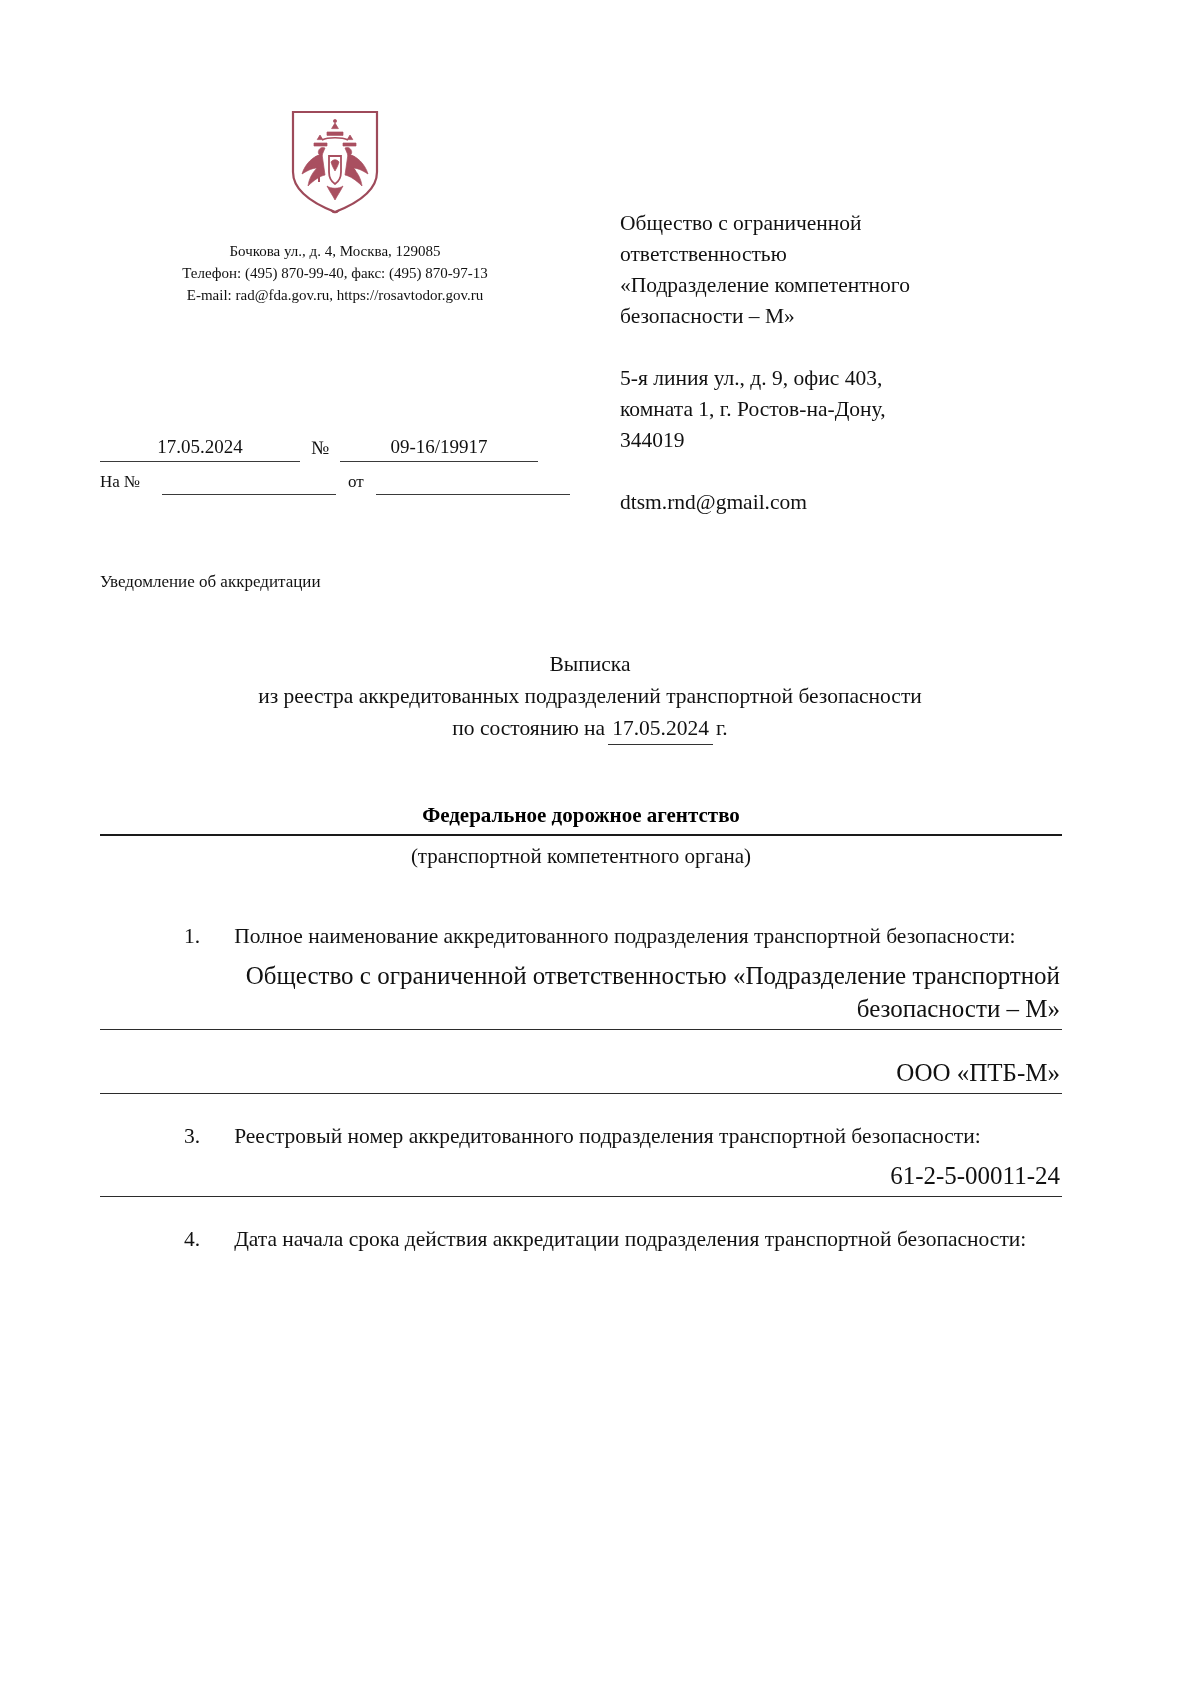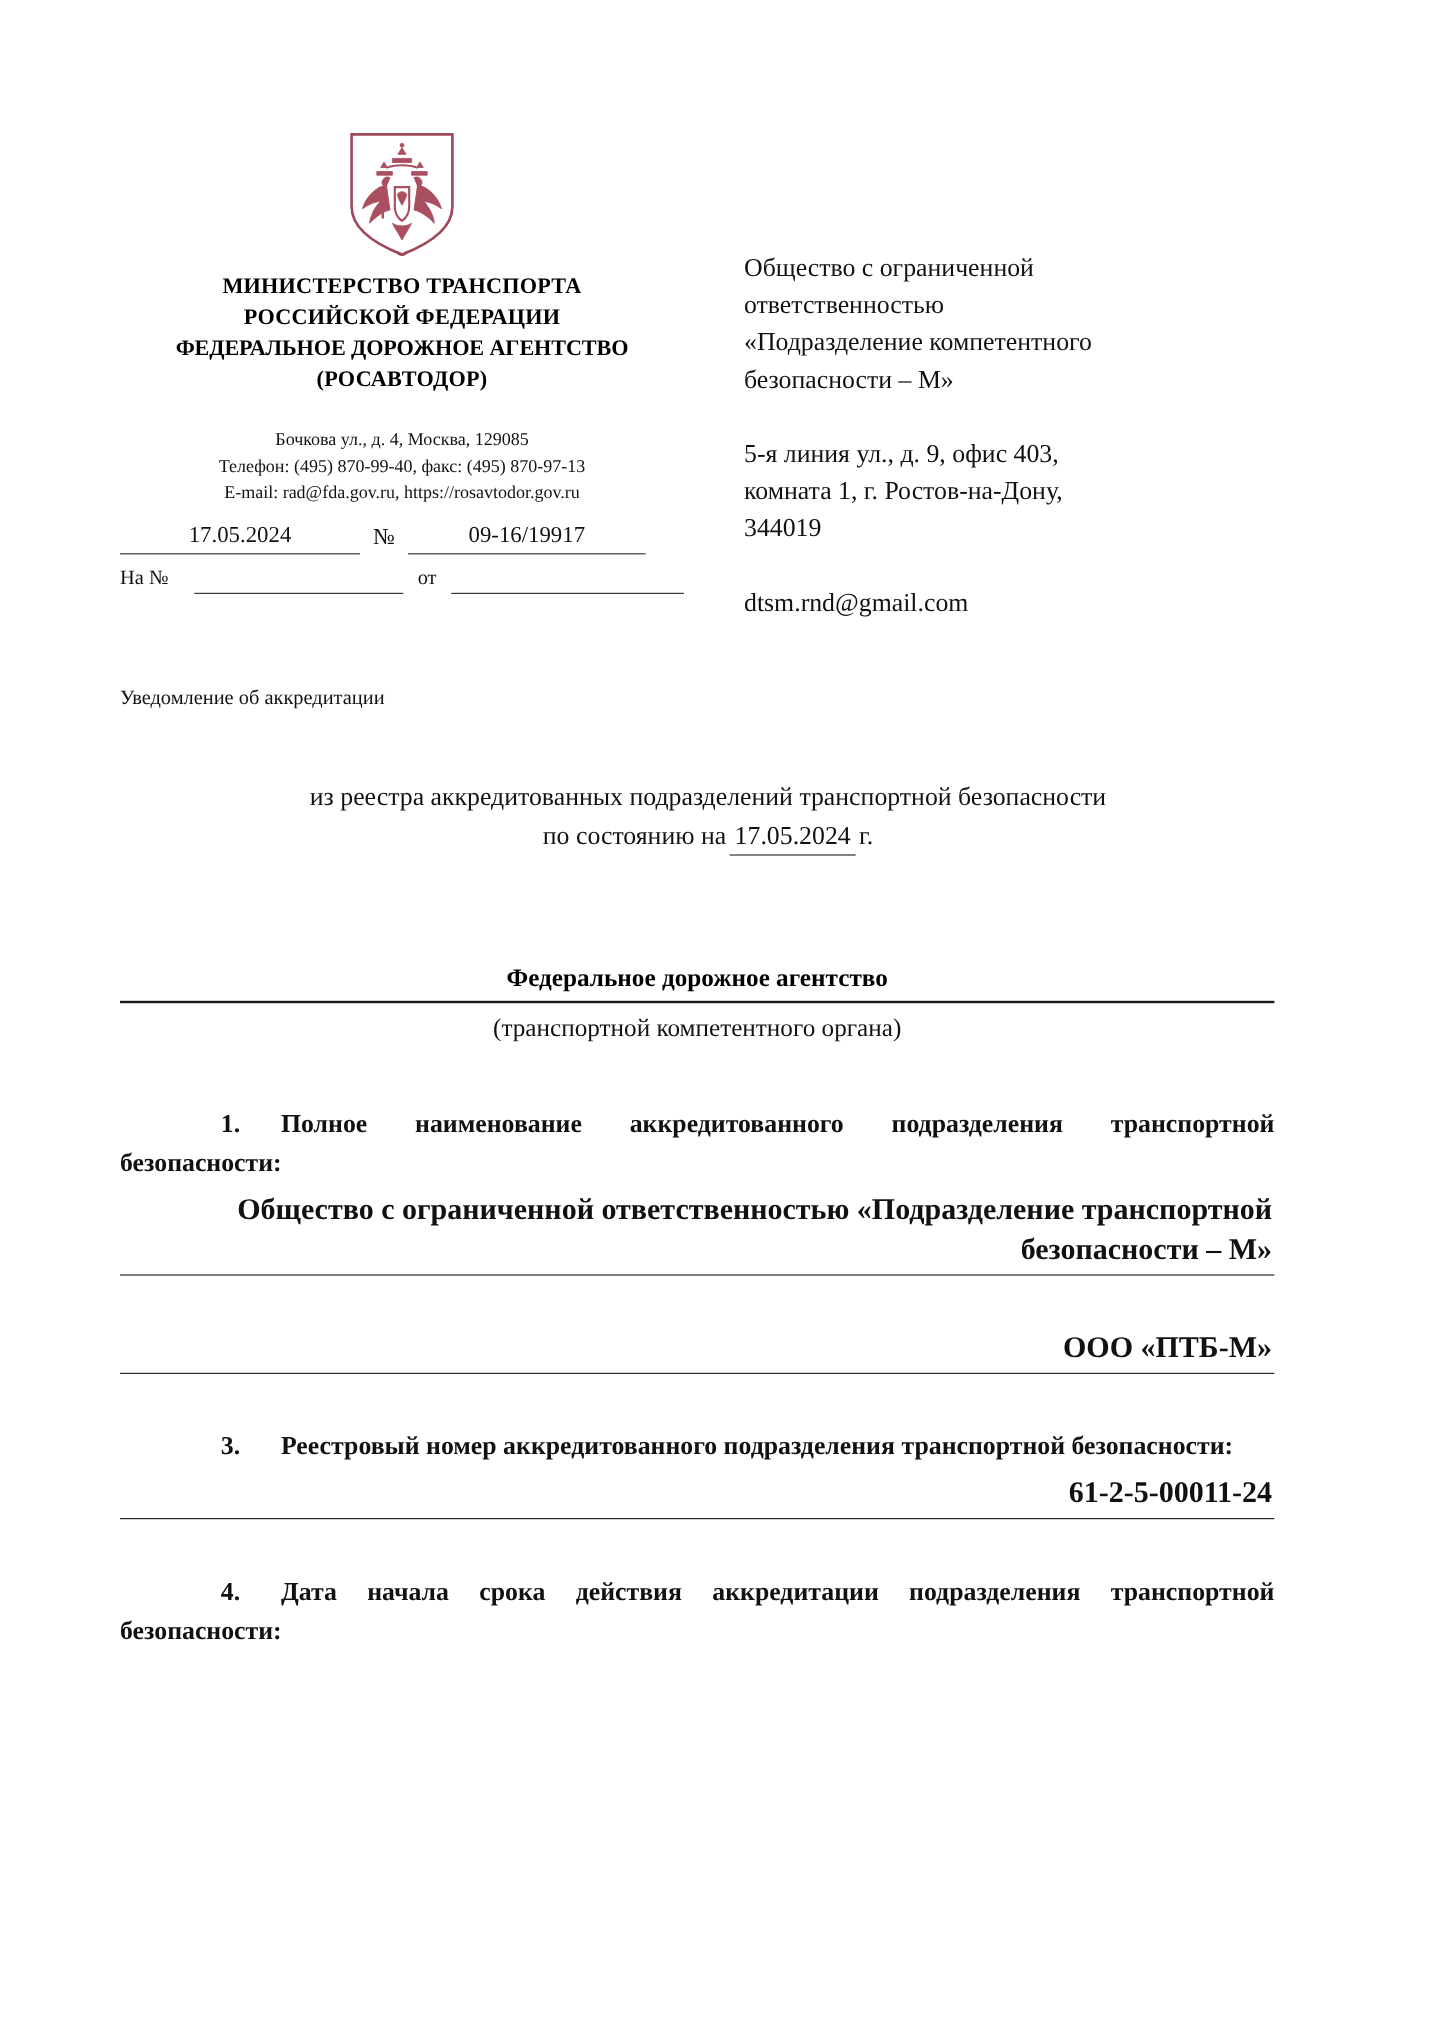--- a/index.html
+++ b/index.html
@@ -157,21 +157,21 @@
     padding-top: 4px;
   }
 
   
   .items {
     position: absolute;
     left: 100px;
     top: 920px;
     width: 962px;
   }
-  .item { margin-bottom: 18px; font-weight: bold; }
+  .item { margin-bottom: 0; }
   .item .q {
     font-size: 21.5px;
     line-height: 33px;
     color: #111;
     text-align: justify;
     text-align-last: left;
     text-indent: 84px;
     margin: 0 0 6px 0;
     hyphens: none;
   }
@@ -228,26 +228,20 @@
 
           <circle cx="62" cy="62" r="4" fill="none" stroke-width="1.8"></circle>
           <path d="M62 56 v2.2" stroke-width="1.8"></path>
 
           <path d="M38 76 C41 82 44 86 46 90 C48 86 51 82 54 76 C50 79 42 79 38 76 Z"></path>
         </g>
         <path d="M42 100 c2 3 6 3 8 0" fill="none" stroke="#9e4a5a" stroke-width="2"></path>
       </svg>
     </div>
 
-    <div class="org-title">
-      <span class="l1">МИНИСТЕРСТВО ТРАНСПОРТА</span>
-      <span class="l2">РОССИЙСКОЙ  ФЕДЕРАЦИИ</span>
-      <span class="l3">ФЕДЕРАЛЬНОЕ ДОРОЖНОЕ АГЕНТСТВО</span>
-      <span class="l4">(РОСАВТОДОР)</span>
-    </div>
 
     <div class="contacts">
       <span>Бочкова ул., д. 4, Москва, 129085</span>
       <span>Телефон: (495) 870-99-40, факс: (495) 870-97-13</span>
       <span>E-mail: rad@fda.gov.ru, https://rosavtodor.gov.ru</span>
     </div>
   </div>
 
   <div class="refblock">
     <div class="refrow">
@@ -280,20 +274,21 @@
     <p>безопасности – М»</p>
     <div class="gap"></div>
     <p>5-я линия ул., д. 9, офис 403,</p>
     <p>комната 1, г. Ростов-на-Дону,</p>
     <p>344019</p>
     <div class="gap"></div>
     <p>dtsm.rnd@gmail.com</p>
   </div>
 
   <div class="doc-title">
+    <span class="line">Выписка</span>
     <span class="line">из реестра аккредитованных подразделений транспортной безопасности</span>
     <span class="line">
       <span class="asof">
         <span>по состоянию на</span>
         <span class="val">17.05.2024</span>
         <span>г.</span>
       </span>
     </span>
   </div>
 

